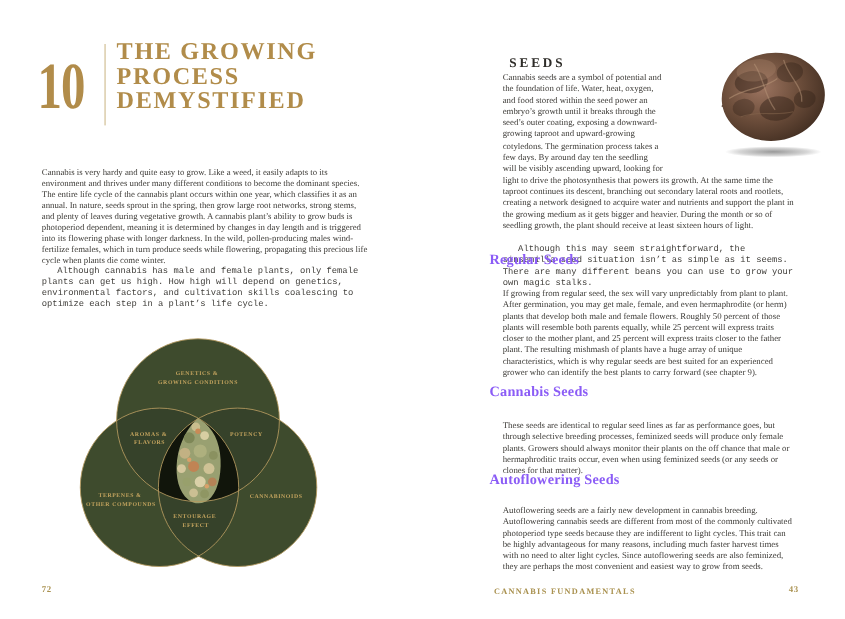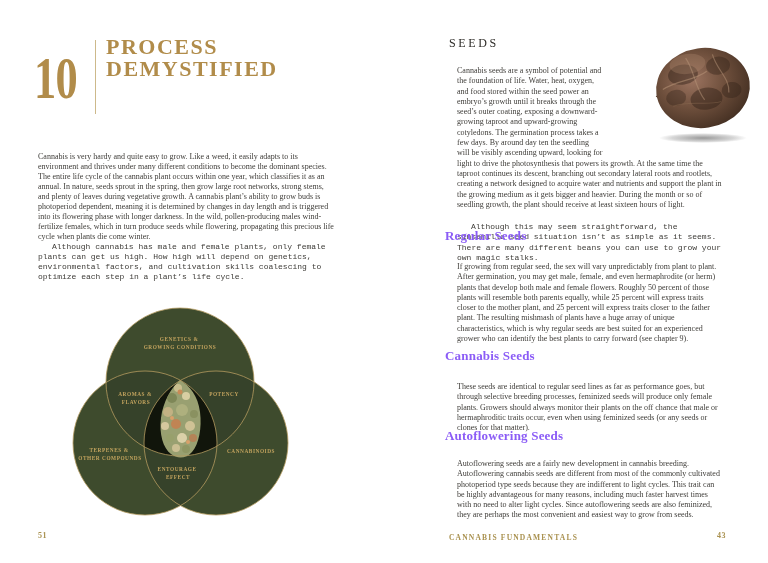--- a/index.html
+++ b/index.html
@@ -37,22 +37,22 @@
     font-weight:bold;font-size:5.3px;letter-spacing:.55px;
   }
   .pagenum{
     font-size:8px;font-weight:bold;color:#a9914f;letter-spacing:.5px;
   }
   .pn-left{left:38px;top:531px;}
   .pn-right{left:717px;top:531px;}
   
   .col{left:445px;width:290px;}
   .seeds-heading{
-    top:33px;font-size:12px;line-height:13px;font-weight:normal;
-    color:#2e2c28;letter-spacing:2.6px;margin:4px;
+    top:33px;font-size:12px;line-height:13px;font-weight:bold;
+    color:#2e2c28;letter-spacing:2.6px;margin:18px;
   }
   .sec-heading{
     font-size:13px;line-height:14px;font-weight:bold;
     color:#8b5cf6;letter-spacing:.2px;margin:0;
   }
   .body-col p{
     margin:12px;font-size:8px;line-height:10.3px;color:#3e3c38;
   }
   .img-spacer{float:right;width:132px;height:100px;}
   .seed-photo{left:645px;top:28px;width:123px;height:120px;}
@@ -60,20 +60,21 @@
     left:449px;top:533px;
     font-size:7.5px;font-weight:bold;color:#a9914f;letter-spacing:1.2px;
   }
 </style>
 </head>
 <body>
 
 <div class="abs chapter-num">10</div>
 <div class="abs chapter-divider"></div>
 <div class="abs chapter-title">
+  <div>THE GROWING</div>
   <div>PROCESS</div>
   <div>DEMYSTIFIED</div>
 </div>
 
 <div class="abs intro">
   <p>Cannabis is very hardy and quite easy to grow. Like a weed, it easily adapts to its environment and thrives under many different conditions to become the dominant species. The entire life cycle of the cannabis plant occurs within one year, which classifies it as an annual. In nature, seeds sprout in the spring, then grow large root networks, strong stems, and plenty of leaves during vegetative growth. A cannabis plant’s ability to grow buds is photoperiod dependent, meaning it is determined by changes in day length and is triggered into its flowering phase with longer darkness. In the wild, pollen-producing males wind-fertilize females, which in turn produce seeds while flowering, propagating this precious life cycle when plants die come winter.</p>
   <p class="indent">Although cannabis has male and female plants, only female plants can get us high. How high will depend on genetics, environmental factors, and cultivation skills coalescing to optimize each step in a plant’s life cycle.</p>
 </div>
 
 <svg class="abs venn-wrap" viewBox="0 0 250 225">
@@ -151,21 +152,21 @@
   </text>
   <text class="venn-label" fill="#c2a35e" text-anchor="middle">
     <tspan x="191" y="153">CANNABINOIDS</tspan>
   </text>
   <text class="venn-label" fill="#c2a35e" text-anchor="middle">
     <tspan x="118" y="171">ENTOURAGE</tspan>
     <tspan x="118" y="179">EFFECT</tspan>
   </text>
 </svg>
 
-<div class="abs pagenum pn-left">51</div>
+<div class="abs pagenum pn-left">72</div>
 
 <h1 class="abs col seeds-heading">SEEDS</h1>
 
 <svg class="abs seed-photo" viewBox="0 0 123 120">
   <defs>
     <radialGradient id="sg" cx="40%" cy="38%" r="78%">
       <stop offset="0%" stop-color="#9c7460"></stop>
       <stop offset="45%" stop-color="#6e4f3c"></stop>
       <stop offset="80%" stop-color="#4a3426"></stop>
       <stop offset="100%" stop-color="#33231a"></stop>

